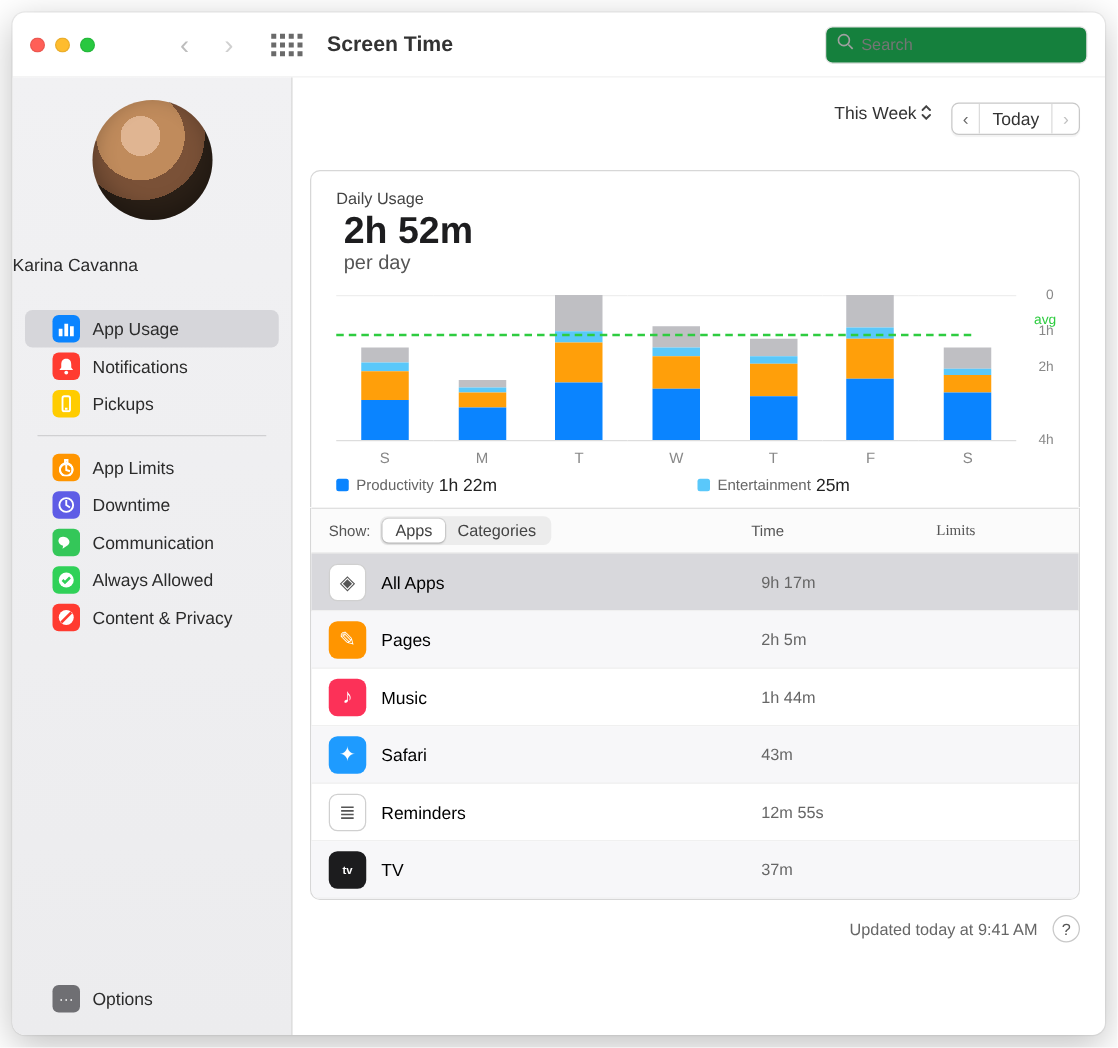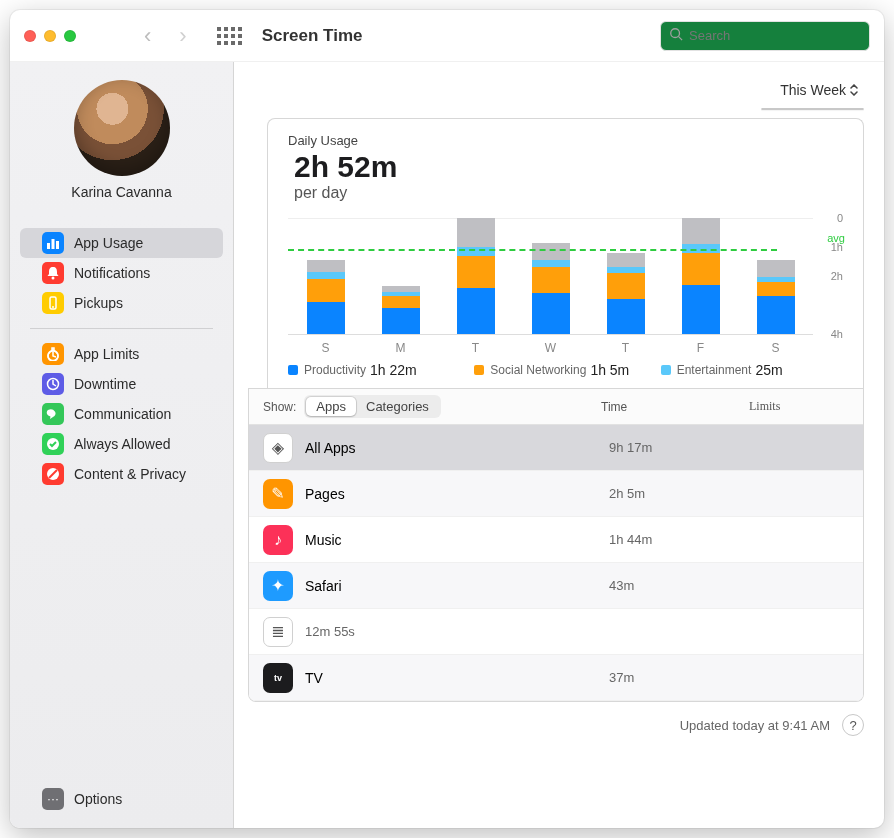--- a/index.html
+++ b/index.html
@@ -54,44 +54,44 @@
       display: flex;
       flex-direction: column;
       padding-top: 18px;
     }
     .avatar {
       width: 96px; height: 96px; border-radius: 50%;
       margin: 0 auto;
       background: radial-gradient(circle at 40% 30%, #e0b592 0 18%, #c08b5c 18% 40%, #7a5137 40% 58%, #2b2017 58% 100%);
       box-shadow: inset 0 -6px 18px rgba(0,0,0,0.3);
     }
-    .user-name { text-align: center; margin-top: 8px; font-size: 14px; color: #2b2b2b; }
+    .user-name { margin-top: 28px; font-size: 14px; color: #2b2b2b; }
 
     .side-list { margin-top: 28px; display: flex; flex-direction: column; }
     .side-item { display: flex; align-items: center; gap: 10px; height: 30px; padding: 0 18px 0 22px; font-size: 14px; color: #2b2b2b; border-radius: 6px; margin: 0 10px;}
     .side-item.selected { background: #d6d6da; }
     .side-icon { width: 22px; height: 22px; border-radius: 5px; display: flex; align-items: center; justify-content: center; flex-shrink: 0; }
     .side-divider { height: 1px; background: #d0d0d2; margin: 10px 20px; }
     .side-spacer { flex: 1; }
     .options-item .side-icon { background: #6f6f73; }
 
     
     .content { flex: 1; display: flex; flex-direction: column; padding: 20px 20px 14px 14px; min-width: 0;}
 
-    .range-bar { display: flex; align-items: flex-end; justify-content: flex-end; gap: 10px; height: 28px; margin-bottom: 8px; flex-direction: column;}
+    .range-bar { display: flex; align-items: flex-start; justify-content: flex-end; gap: 10px; height: 28px; margin-bottom: 26px;}
     .range-select { display: flex; align-items: center; gap: 4px; font-size: 14px; color: #333; padding: 0 6px; }
     .seg-group { display: flex; border: 1px solid #c8c8c8; border-radius: 6px; overflow: hidden; background: #fff; height: 26px; box-shadow: 0 1px 1px rgba(0,0,0,0.05);}
     .seg-btn { display: flex; align-items: center; justify-content: center; padding: 0 10px; font-size: 14px; color: #333; border-right: 1px solid #dcdcdc;}
     .seg-btn:last-child { border-right: none; }
     .seg-btn.small { padding: 0 8px; color:#6a6a6a;}
     .seg-btn.disabled { color: #c0c0c0; }
 
     .panel { border: 1px solid #d7d7d7; border-radius: 8px; background: #fff; overflow: hidden; flex-shrink:0;}
 
-    .chart-panel { padding: 14px 16px 10px 20px; margin-left: 19px; }
+    .chart-panel { padding: 14px 16px 10px 20px; }
     .chart-title { font-size: 13px; color: #444; }
     .chart-big { font-size: 30px; font-weight: 700; color: #1d1d1f; margin-top: 2px; display: flex; align-items: baseline; gap:0;flex-direction:column;}
     .chart-big .per { font-size: 16px; font-weight: 400; color: #555; margin-left: 6px; }
 
     .chart-area { position: relative; height: 134px; margin-top: 16px; display: flex; }
     .chart-grid { flex: 1; display: flex; align-items: flex-end; gap: 0; position: relative; }
     .y-labels { width: 34px; position: relative; font-size: 11px; color: #888; }
     .y-labels div { position: absolute; right: 4px; transform: translateY(50%); }
     .avg-line { position: absolute; left: 0; right: 36px; border-top: 2px dashed #2ecc40; }
     .avg-text { position: absolute; right: 2px; font-size: 11px; color: #2ecc40; transform: translateY(-50%); }
@@ -362,27 +362,20 @@
         <div class="legend-row" id="legend-row">
             <div class="legend-col">
               <div class="legend-top">
                 <span class="swatch" style="background:#0a84ff"></span>
                 <span>Productivity</span>
               </div>
               <div class="legend-time">1h 22m</div>
             </div>
             <div class="legend-col">
               <div class="legend-top">
-                <span class="swatch" style="background:#ff9f0a"></span>
-                <span>Social Networking</span>
-              </div>
-              <div class="legend-time">1h 5m</div>
-            </div>
-            <div class="legend-col">
-              <div class="legend-top">
                 <span class="swatch" style="background:#5ac8fa"></span>
                 <span>Entertainment</span>
               </div>
               <div class="legend-time">25m</div>
             </div>
           </div>
       </div>
 
       <div class="panel table-panel">
         <div class="table-header">
@@ -410,20 +403,21 @@
               <div class="app-name">Music</div>
               <div class="app-time">1h 44m</div>
             </div>
             <div class="app-row">
               <div class="app-icon" style="background:#1e9bff;">✦</div>
               <div class="app-name">Safari</div>
               <div class="app-time">43m</div>
             </div>
             <div class="app-row">
               <div class="app-icon" style="background:#ffffff;border:1px solid #d0d0d0;color:#555;">≣</div>
+              <div class="app-name">Reminders</div>
               <div class="app-time">12m 55s</div>
             </div>
             <div class="app-row">
               <div class="app-icon" style="background:#1c1c1e;">
                 <span style="font-size:9px;font-weight:600;">🣿tv</span>
               </div>
               <div class="app-name">TV</div>
               <div class="app-time">37m</div>
             </div>
           </div>

